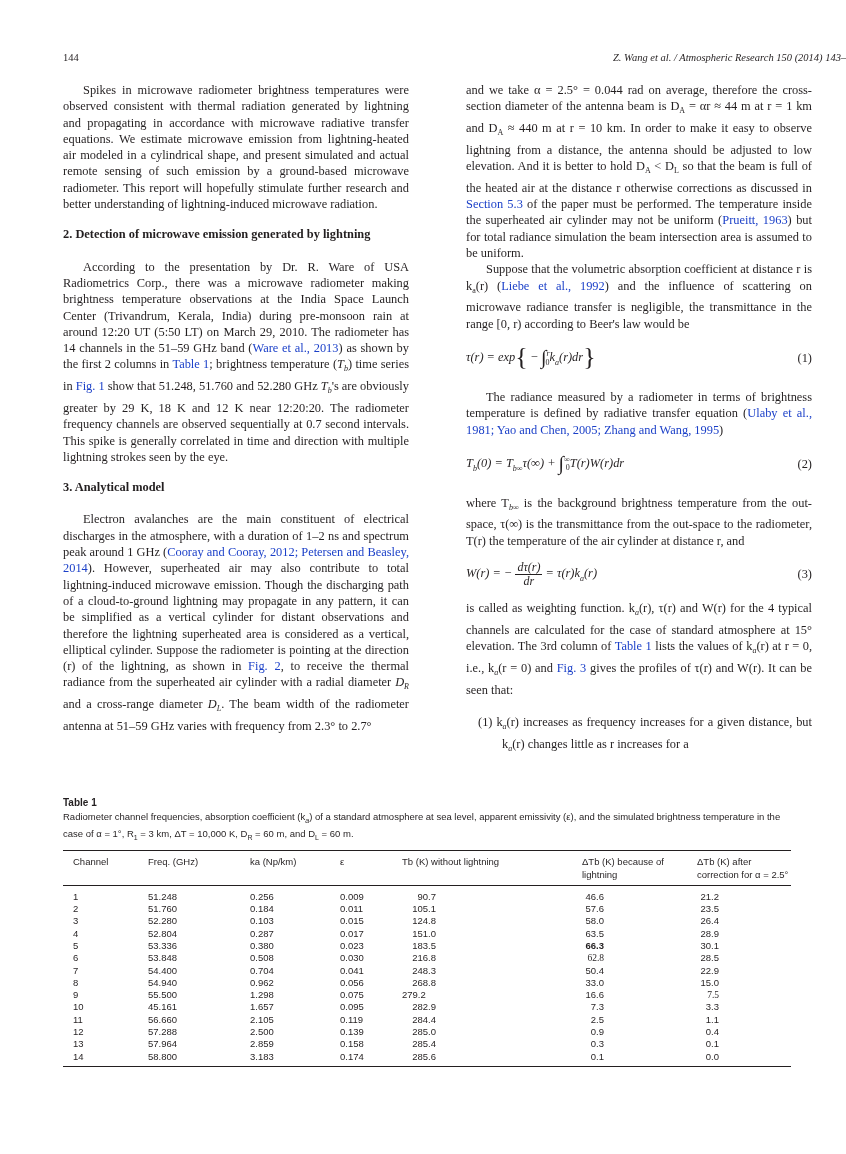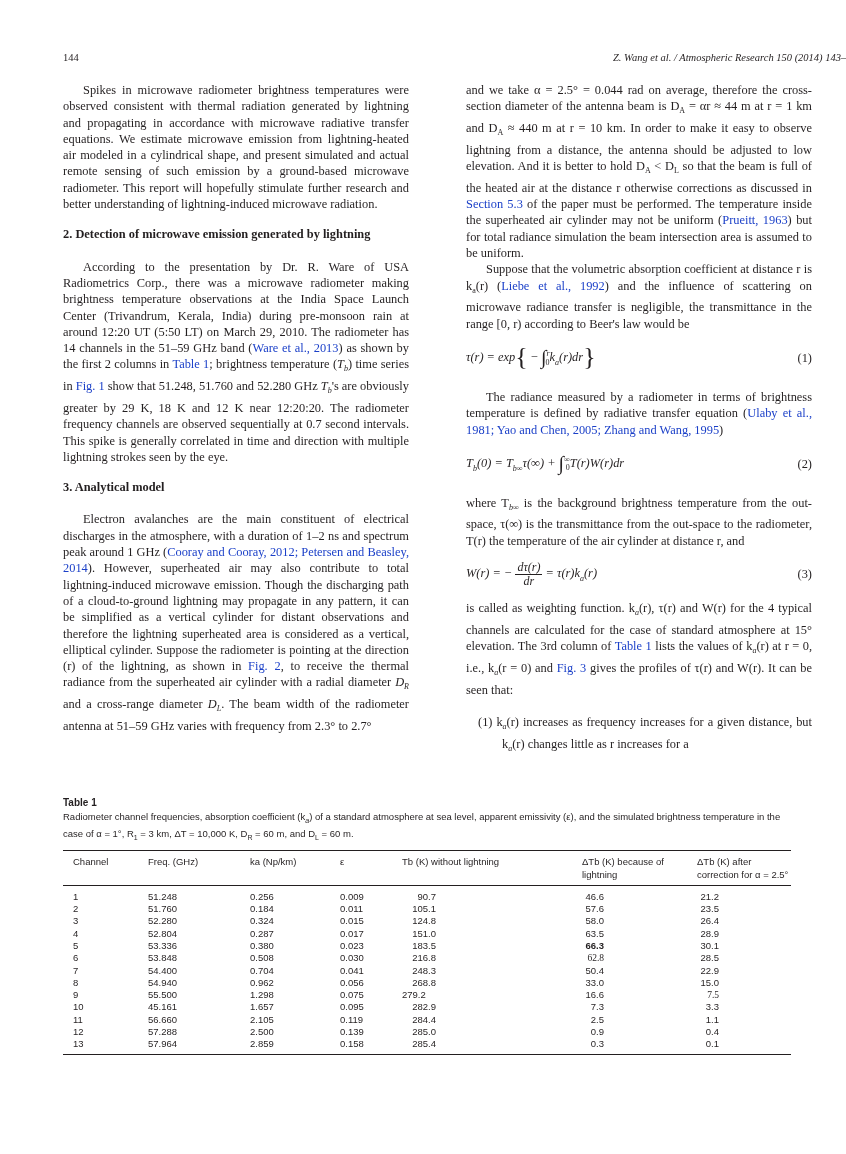--- a/index.html
+++ b/index.html
@@ -129,21 +129,21 @@
           <td>51.760</td>
           <td>0.184</td>
           <td>0.011</td>
           <td style="font-variant-numeric: tabular-nums; padding-left: 10px;"><span style="display:inline-block;width:34px;text-align:right">105.1</span></td>
           <td style="font-variant-numeric: tabular-nums; padding-left: 10px;"><span style="display:inline-block;width:22px;text-align:right">57.6</span></td>
           <td style="font-variant-numeric: tabular-nums; padding-left: 10px;"><span style="display:inline-block;width:22px;text-align:right">23.5</span></td>
         </tr>
         <tr>
           <td>3</td>
           <td>52.280</td>
-          <td>0.324</td>
+          <td>0.103</td>
           <td>0.015</td>
           <td style="font-variant-numeric: tabular-nums; padding-left: 10px;"><span style="display:inline-block;width:34px;text-align:right">124.8</span></td>
           <td style="font-variant-numeric: tabular-nums; padding-left: 10px;"><span style="display:inline-block;width:22px;text-align:right">58.0</span></td>
           <td style="font-variant-numeric: tabular-nums; padding-left: 10px;"><span style="display:inline-block;width:22px;text-align:right">26.4</span></td>
         </tr>
         <tr>
           <td>4</td>
           <td>52.804</td>
           <td>0.287</td>
           <td>0.017</td>
@@ -225,15 +225,24 @@
         </tr>
         <tr>
           <td>13</td>
           <td>57.964</td>
           <td>2.859</td>
           <td>0.158</td>
           <td style="font-variant-numeric: tabular-nums; padding-left: 10px;"><span style="display:inline-block;width:34px;text-align:right">285.4</span></td>
           <td style="font-variant-numeric: tabular-nums; padding-left: 10px;"><span style="display:inline-block;width:22px;text-align:right">0.3</span></td>
           <td style="font-variant-numeric: tabular-nums; padding-left: 10px;"><span style="display:inline-block;width:22px;text-align:right">0.1</span></td>
         </tr>
+        <tr>
+          <td>14</td>
+          <td>58.800</td>
+          <td>3.183</td>
+          <td>0.174</td>
+          <td style="font-variant-numeric: tabular-nums; padding-left: 10px;"><span style="display:inline-block;width:34px;text-align:right">285.6</span></td>
+          <td style="font-variant-numeric: tabular-nums; padding-left: 10px;"><span style="display:inline-block;width:22px;text-align:right">0.1</span></td>
+          <td style="font-variant-numeric: tabular-nums; padding-left: 10px;"><span style="display:inline-block;width:22px;text-align:right">0.0</span></td>
+        </tr>
       </tbody>
   </table>
 </div>
 
 </body></html>

